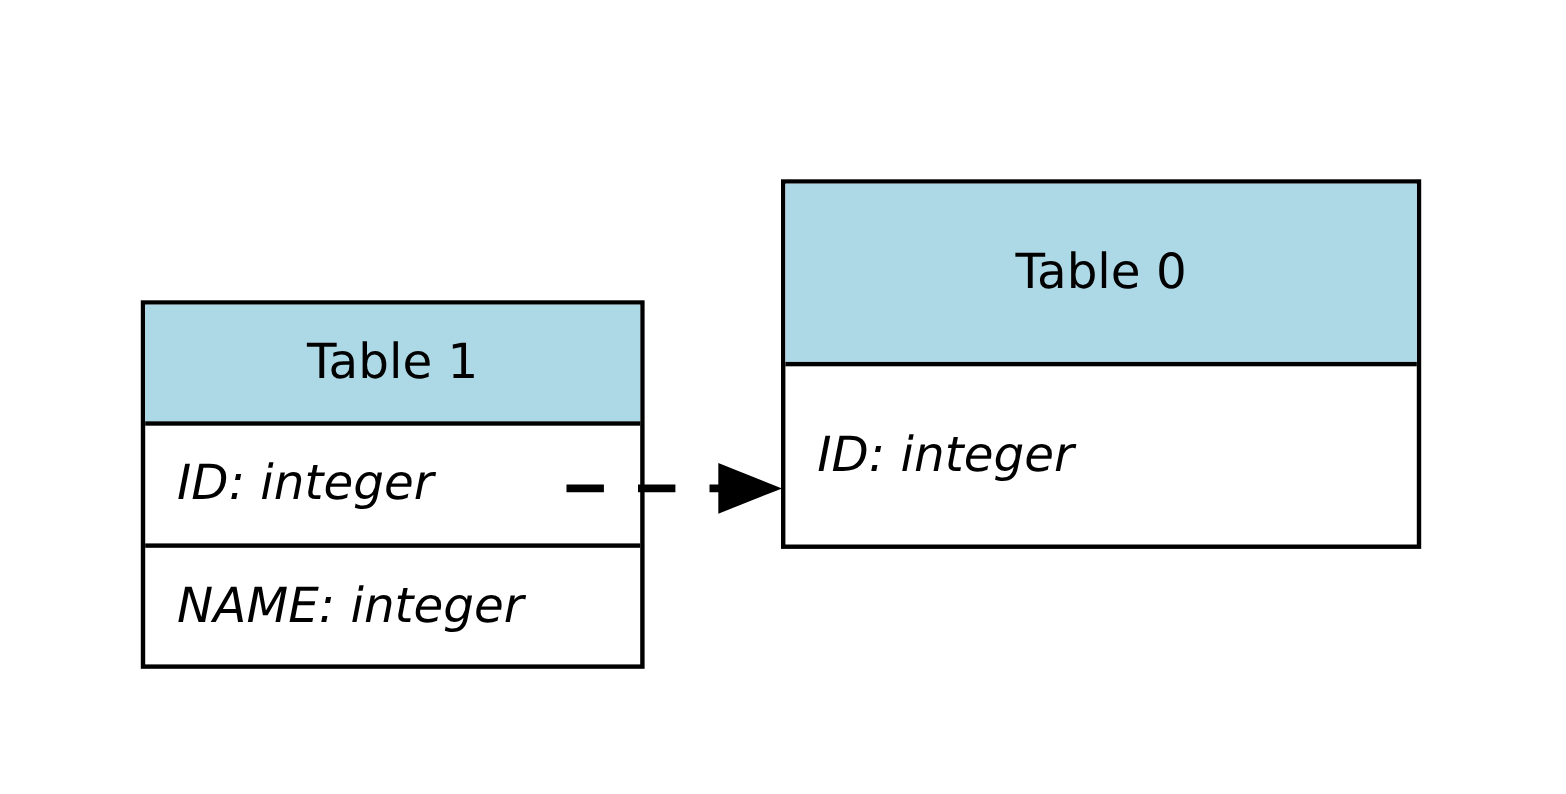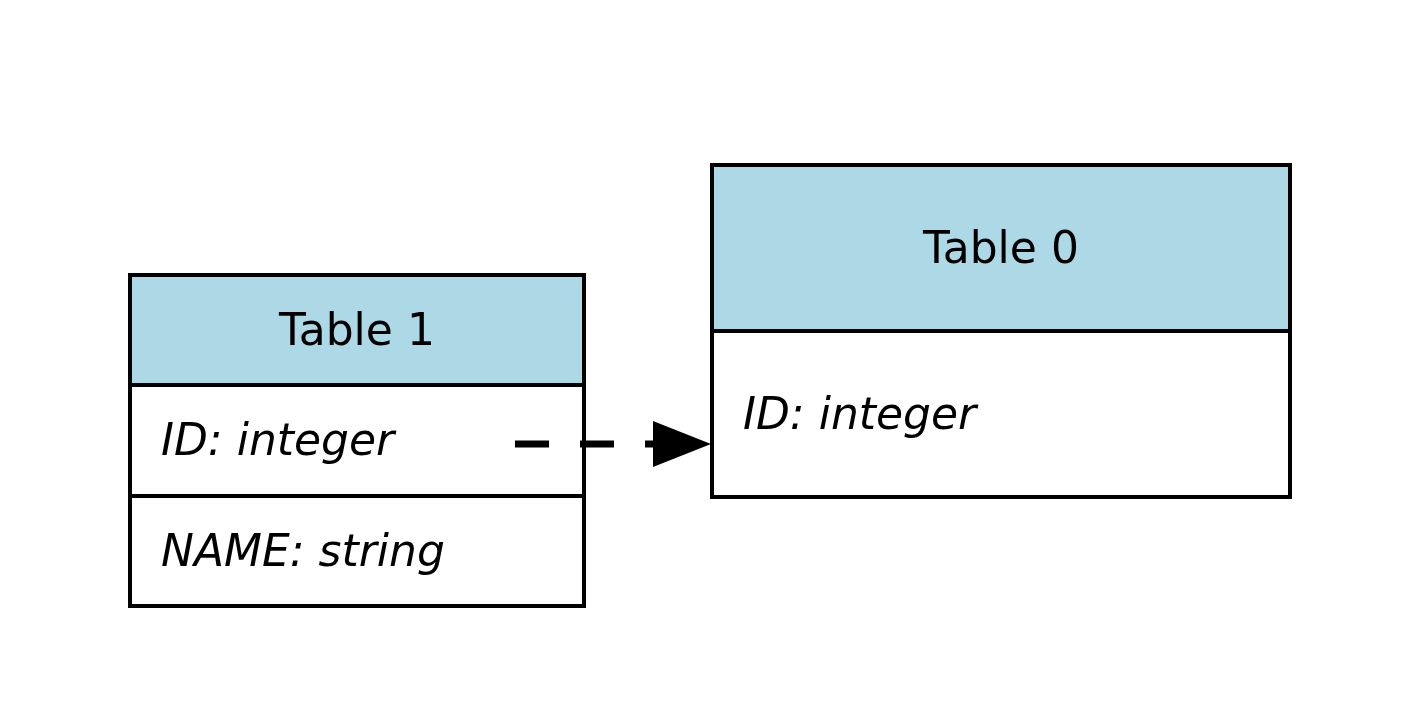--- a/index.html
+++ b/index.html
@@ -53,21 +53,21 @@
   }
 </style>
 </head>
 <body>
 
 <div class="canvas">
 
   <div class="er-table er-table--left">
     <div class="er-table__header">Table 1</div>
     <div class="er-table__row">ID: integer</div>
-    <div class="er-table__row">NAME: string</div>
+    <div class="er-table__row">NAME: integer</div>
   </div>
 
   <div class="er-table er-table--right">
     <div class="er-table__header">Table 0</div>
     <div class="er-table__row">ID: integer</div>
   </div>
 
   <svg class="edge-svg" width="1424" height="722" viewBox="0 0 1424 722">
     <line x1="515" y1="444" x2="656" y2="444" stroke="#000000" stroke-width="7" stroke-dasharray="34 31"></line>
     <polygon points="653,421 711,444 653,467" fill="#000000"></polygon>

